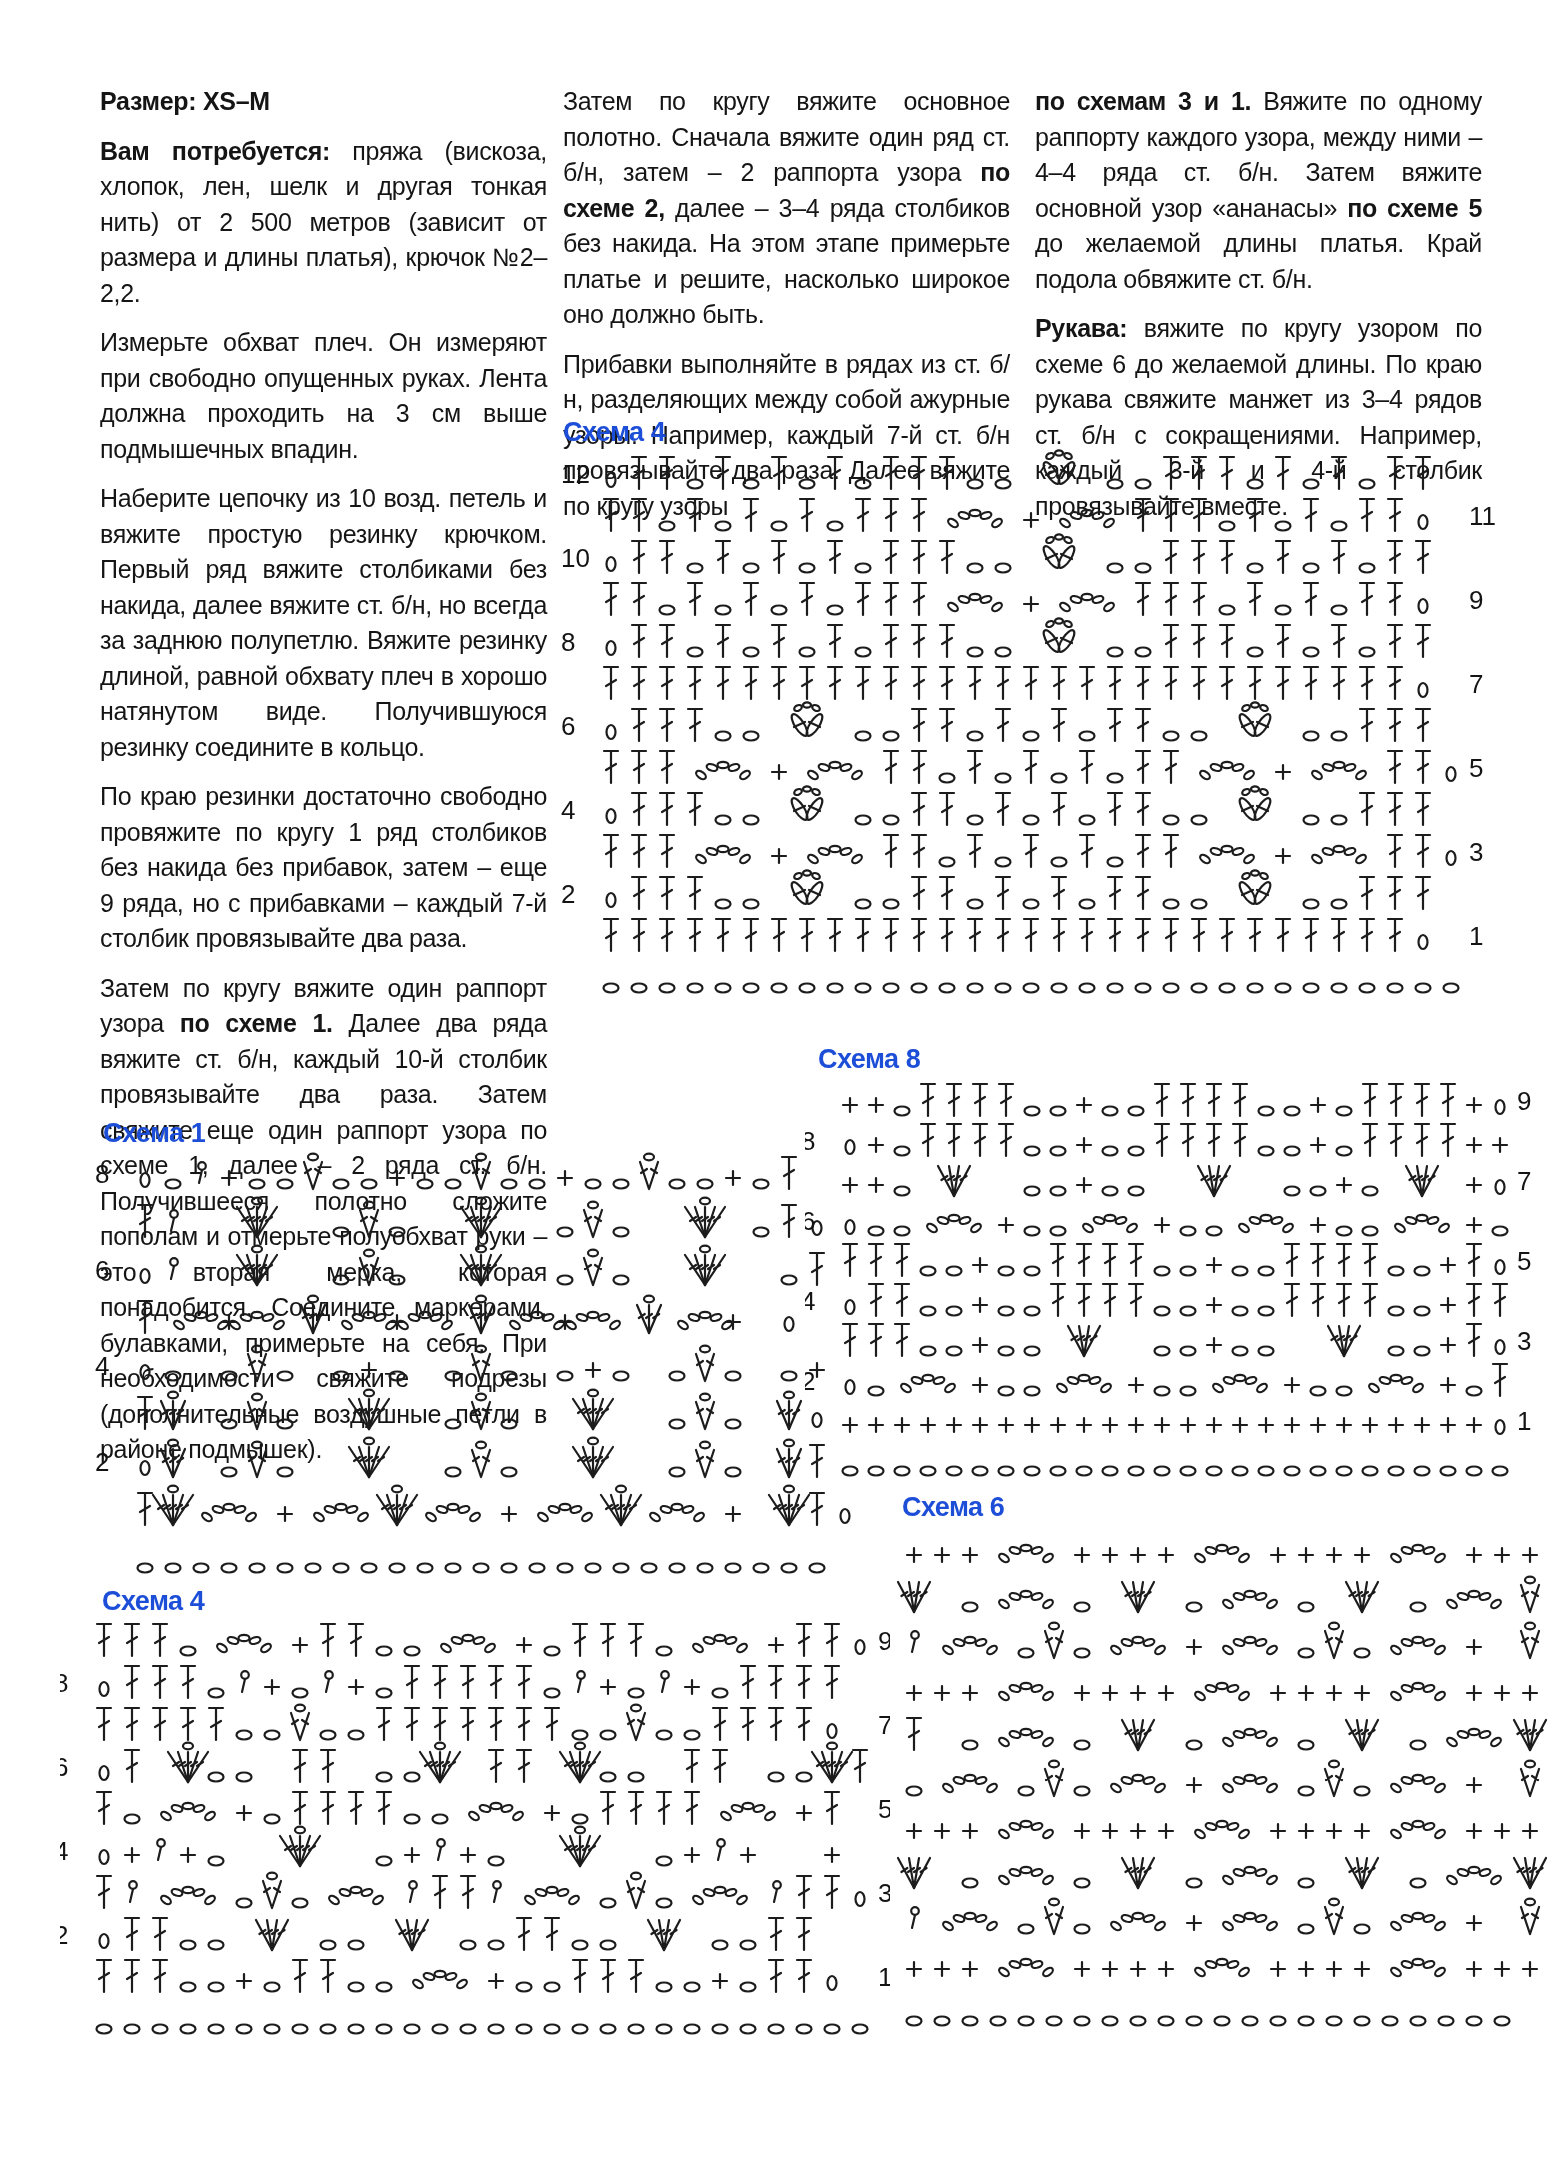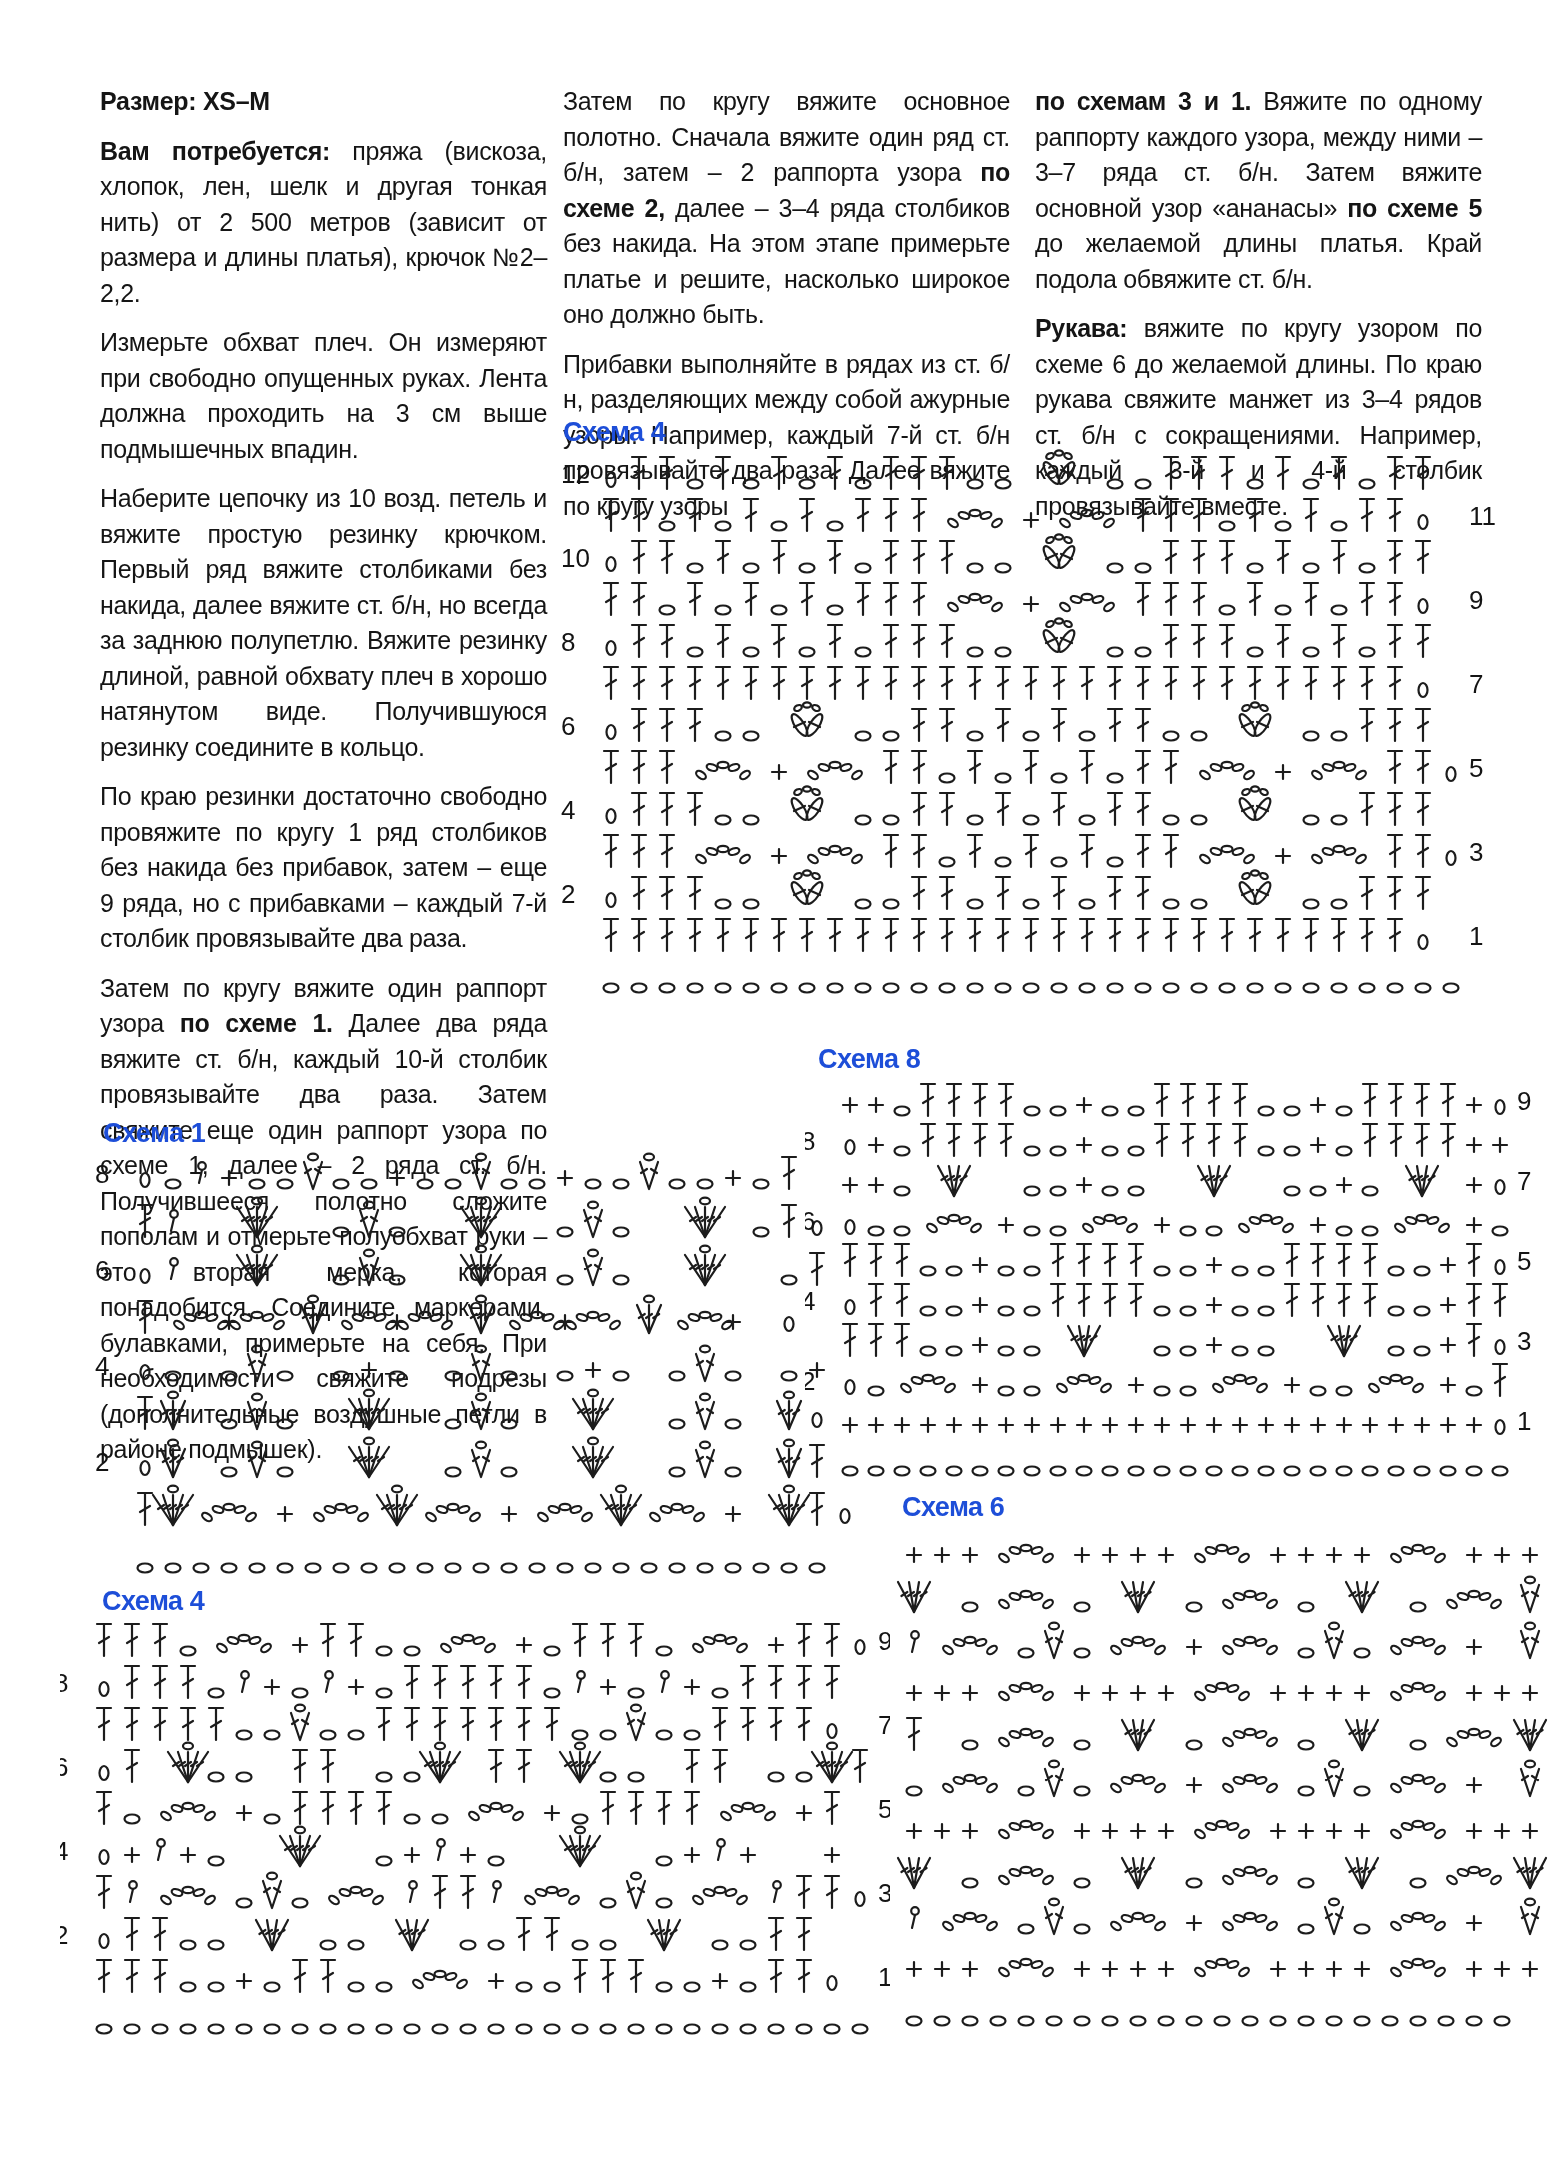--- a/index.html
+++ b/index.html
@@ -28,21 +28,21 @@
       <p><span>Измерьте обхват плеч. Он измеряют при свободно опущенных руках. Лента должна проходить на 3 см выше подмышечных впадин.</span></p>
       <p><span>Наберите цепочку из 10 возд. петель и вяжите простую резинку крючком. Первый ряд вяжите столбиками без накида, далее вяжите ст. б/н, но всегда за заднюю полупетлю. Вяжите резинку длиной, равной обхвату плеч в хорошо натянутом виде. Получившуюся резинку соедините в кольцо.</span></p>
       <p><span>По краю резинки достаточно свободно провяжите по кругу 1 ряд столбиков без накида без прибавок, затем – еще 9 ряда, но с прибавками – каждый 7-й столбик провязывайте два раза.</span></p>
       <p><span>Затем по кругу вяжите один раппорт узора </span><b>по схеме 1.</b><span> Далее два ряда вяжите ст. б/н, каждый 10-й столбик провязывайте два раза. Затем свяжите еще один раппорт узора по схеме 1, далее – 2 ряда ст. б/н. Получившееся полотно сложите пополам и отмерьте полуобхват руки – это вторая мерка, которая понадобится. Соедините маркерами, булавками, примерьте на себя. При необходимости свяжите подрезы (дополнительные воздушные петли в районе подмышек).</span></p>
     </div>
   <div class="col" id="col-mid">
       <p><span>Затем по кругу вяжите основное полотно. Сначала вяжите один ряд ст. б/н, затем – 2 раппорта узора </span><b>по схеме 2,</b><span> далее – 3–4 ряда столбиков без накида. На этом этапе примерьте платье и решите, насколько широкое оно должно быть.</span></p>
       <p><span>Прибавки выполняйте в рядах из ст. б/н, разделяющих между собой ажурные узоры. Например, каждый 7-й ст. б/н провязывайте два раза. Далее вяжите по кругу узоры</span></p>
     </div>
   <div class="col" id="col-right">
-      <p><b>по схемам 3 и 1.</b><span> Вяжите по одному раппорту каждого узора, между ними – 3–7 ряда ст. б/н. Затем вяжите основной узор «ананасы» </span><b>по схеме 5</b><span> до желаемой длины платья. Край подола обвяжите ст. б/н.</span></p>
+      <p><b>по схемам 3 и 1.</b><span> Вяжите по одному раппорту каждого узора, между ними – 4–4 ряда ст. б/н. Затем вяжите основной узор «ананасы» </span><b>по схеме 5</b><span> до желаемой длины платья. Край подола обвяжите ст. б/н.</span></p>
       <p><b>Рукава: </b><span>вяжите по кругу узором по схеме 6 до желаемой длины. По краю рукава свяжите манжет из 3–4 рядов ст. б/н с сокращениями. Например, каждый 3-й и 4-й столбик провязывайте вместе.</span></p>
     </div>
   <div id="schemas">
       <div class="schema-label" style="left: 563px; top: 417px;">Схема 4</div>
       <svg class="schema" style="left:545px;top:445px" width="1000" height="575" viewBox="0 0 1000 575">
         <ellipse cx="66.0" cy="35.0" rx="4.5" ry="7"></ellipse>
         <path d="M94 44V12M87 12H101M89 31L99 25"></path>
         <path d="M122 44V12M115 12H129M117 31L127 25"></path>
         <ellipse cx="150.0" cy="39.0" rx="7.5" ry="4.5"></ellipse>
         <path d="M178 44V12M171 12H185M173 31L183 25"></path>

